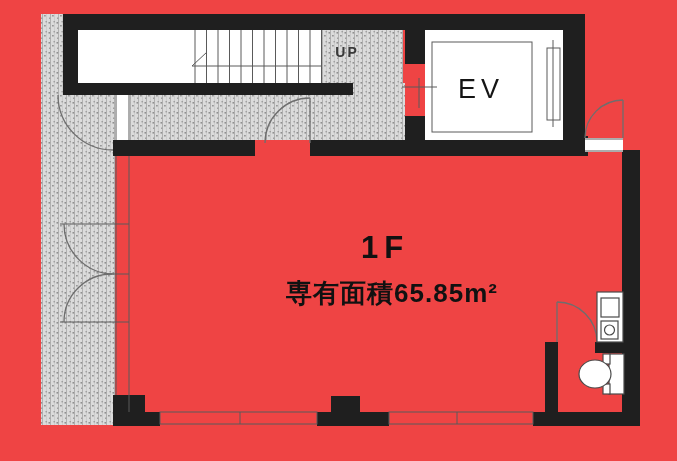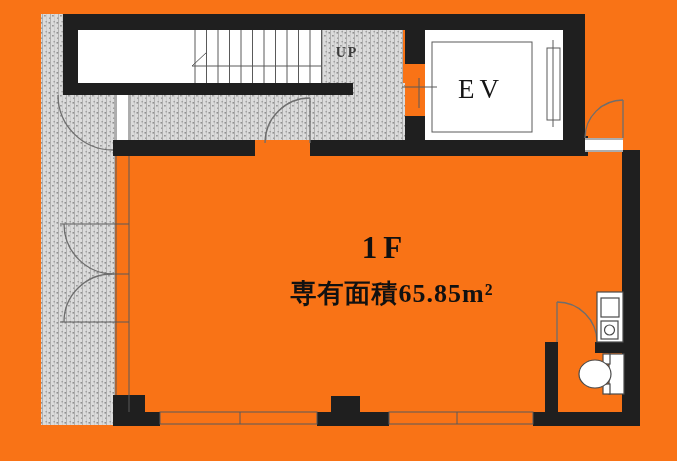--- a/index.html
+++ b/index.html
@@ -1,17 +1,17 @@
 <!DOCTYPE html>
 <html><head>
 <meta charset="utf-8">
 <style>
   html,body{margin:0;padding:0;background:#ffffff;}
-  .stage{position:relative;width:677px;height:461px;background:#f97316;overflow:hidden;
-         font-family:Liberation Serif, serif;}
+  .stage{position:relative;width:677px;height:461px;background:#ef4444;overflow:hidden;
+         font-family:Liberation Sans, sans-serif;}
   svg{display:block;}
   .wall{fill:#1f1f1f;}
   .thin{stroke:#5a5a5a;stroke-width:1;fill:none;}
   .door{stroke:#6e6e6e;stroke-width:1.3;fill:none;}
   .fixture{stroke:#4a4a4a;stroke-width:1.2;fill:#ffffff;}
   .lbl{fill:#111111;}
   .lbl-up{font-size:14px;font-weight:bold;letter-spacing:2px;fill:#3a3a3a;}
   .lbl-ev{font-size:27px;letter-spacing:5px;fill:#151515;}
   .lbl-1f{font-size:31px;font-weight:bold;letter-spacing:6px;}
   .lbl-area{font-size:26px;font-weight:bold;letter-spacing:1px;}

